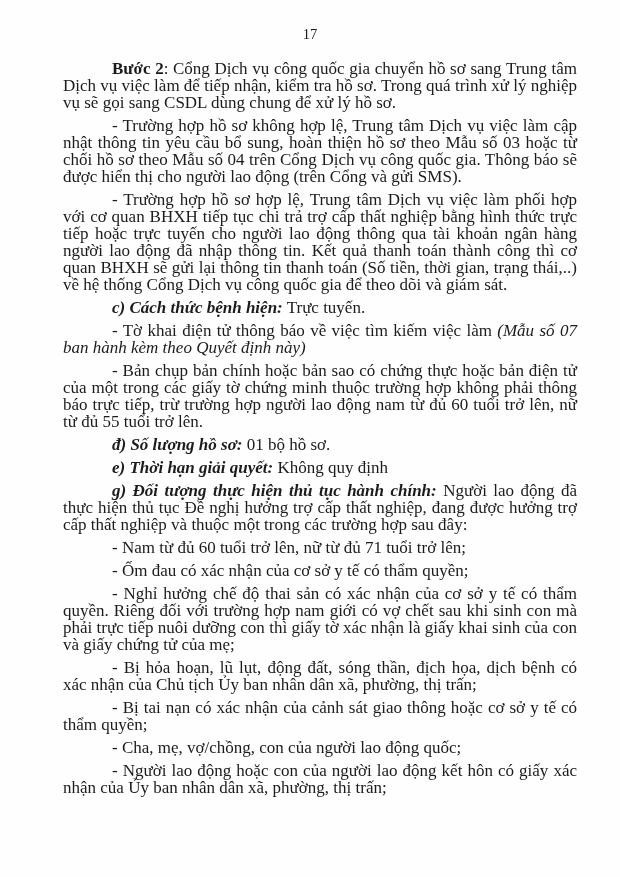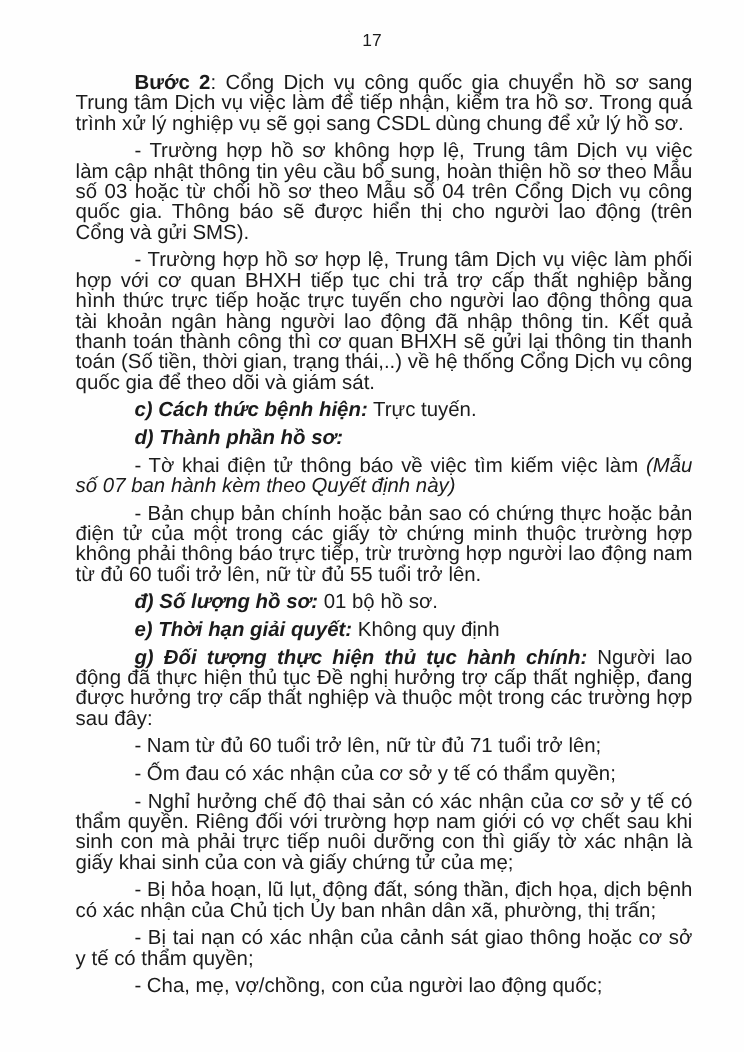--- a/index.html
+++ b/index.html
@@ -3,21 +3,21 @@
 <meta charset="utf-8">
 <style>
   html, body { margin: 0; padding: 0; }
   body { background: #ffffff; }
   .page {
     width: 620px;
     height: 877px;
     box-sizing: border-box;
     background: #fefefe;
     color: #1b1b1b;
-    font-family: Liberation Sans, sans-serif;
+    font-family: Liberation Serif, serif;
     padding: 26px 43px 0 63px;
     overflow: hidden;
   }
   .page-number {
     width: 620px;
     margin-left: -63px;
     text-align: center;
     font-size: 14.5px;
     line-height: 17px;
     margin-bottom: 17px;
@@ -43,33 +43,33 @@
   <div class="content">
 
     <p class="para"><span class="b">Bước 2</span><span>: Cổng Dịch vụ công quốc gia chuyển hồ sơ sang Trung tâm Dịch vụ việc làm để tiếp nhận, kiểm tra hồ sơ. Trong quá trình xử lý nghiệp vụ sẽ gọi sang CSDL dùng chung để xử lý hồ sơ.</span></p>
 
     <p class="para">- Trường hợp hồ sơ không hợp lệ, Trung tâm Dịch vụ việc làm cập nhật thông tin yêu cầu bổ sung, hoàn thiện hồ sơ theo Mẫu số 03 hoặc từ chối hồ sơ theo Mẫu số 04 trên Cổng Dịch vụ công quốc gia. Thông báo sẽ được hiển thị cho người lao động (trên Cổng và gửi SMS).</p>
 
     <p class="para">- Trường hợp hồ sơ hợp lệ, Trung tâm Dịch vụ việc làm phối hợp với cơ quan BHXH tiếp tục chi trả trợ cấp thất nghiệp bằng hình thức trực tiếp hoặc trực tuyến cho người lao động thông qua tài khoản ngân hàng người lao động đã nhập thông tin. Kết quả thanh toán thành công thì cơ quan BHXH sẽ gửi lại thông tin thanh toán (Số tiền, thời gian, trạng thái,..) về hệ thống Cổng Dịch vụ công quốc gia để theo dõi và giám sát.</p>
 
     <p class="para"><span class="bi">c) Cách thức bệnh hiện:</span><span> Trực tuyến.</span></p>
 
-    <p class="para"><span class="bi">d) Thành phần hồ sơ:</span></p>
 
     <p class="para"><span>- Tờ khai điện tử thông báo về việc tìm kiếm việc làm </span><span class="i">(Mẫu số 07 ban hành kèm theo Quyết định này)</span></p>
 
     <p class="para">- Bản chụp bản chính hoặc bản sao có chứng thực hoặc bản điện tử của một trong các giấy tờ chứng minh thuộc trường hợp không phải thông báo trực tiếp, trừ trường hợp người lao động nam từ đủ 60 tuổi trở lên, nữ từ đủ 55 tuổi trở lên.</p>
 
     <p class="para"><span class="bi">đ) Số lượng hồ sơ:</span><span> 01 bộ hồ sơ.</span></p>
 
     <p class="para"><span class="bi">e) Thời hạn giải quyết:</span><span> Không quy định</span></p>
 
     <p class="para"><span class="bi">g) Đối tượng thực hiện thủ tục hành chính:</span><span> Người lao động đã thực hiện thủ tục Đề nghị hưởng trợ cấp thất nghiệp, đang được hưởng trợ cấp thất nghiệp và thuộc một trong các trường hợp sau đây:</span></p>
 
     <p class="para">- Nam từ đủ 60 tuổi trở lên, nữ từ đủ 71 tuổi trở lên;</p>
     <p class="para">- Ốm đau có xác nhận của cơ sở y tế có thẩm quyền;</p>
     <p class="para">- Nghỉ hưởng chế độ thai sản có xác nhận của cơ sở y tế có thẩm quyền. Riêng đối với trường hợp nam giới có vợ chết sau khi sinh con mà phải trực tiếp nuôi dưỡng con thì giấy tờ xác nhận là giấy khai sinh của con và giấy chứng tử của mẹ;</p>
     <p class="para">- Bị hỏa hoạn, lũ lụt, động đất, sóng thần, địch họa, dịch bệnh có xác nhận của Chủ tịch Ủy ban nhân dân xã, phường, thị trấn;</p>
     <p class="para">- Bị tai nạn có xác nhận của cảnh sát giao thông hoặc cơ sở y tế có thẩm quyền;</p>
     <p class="para">- Cha, mẹ, vợ/chồng, con của người lao động quốc;</p>
+    <p class="para">- Người lao động hoặc con của người lao động kết hôn có giấy xác nhận của Ủy ban nhân dân xã, phường, thị trấn;</p>
 
   </div>
 </div>
 
 </body></html>

